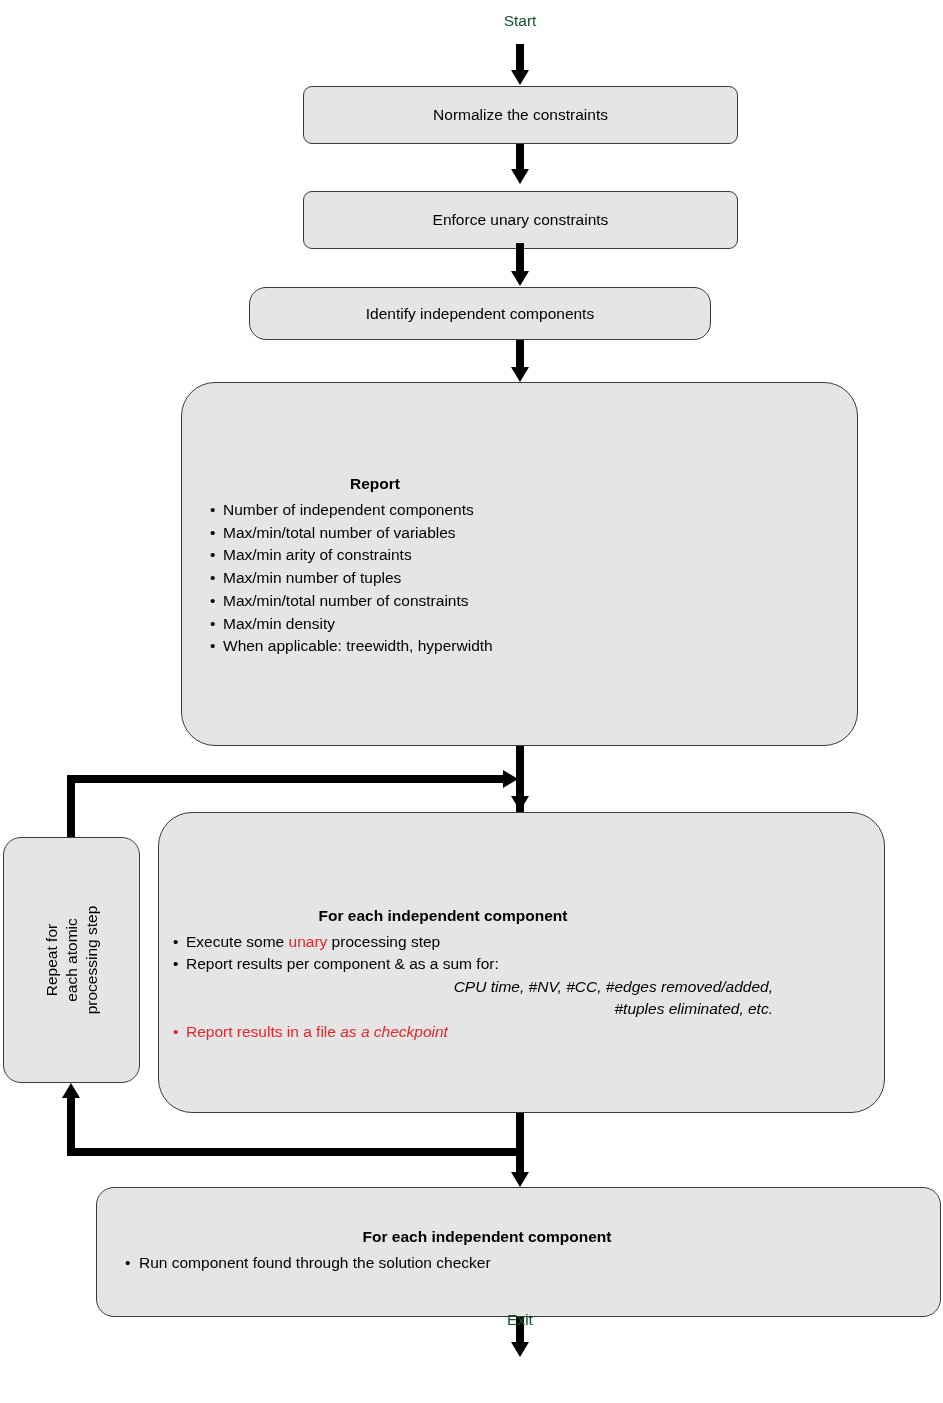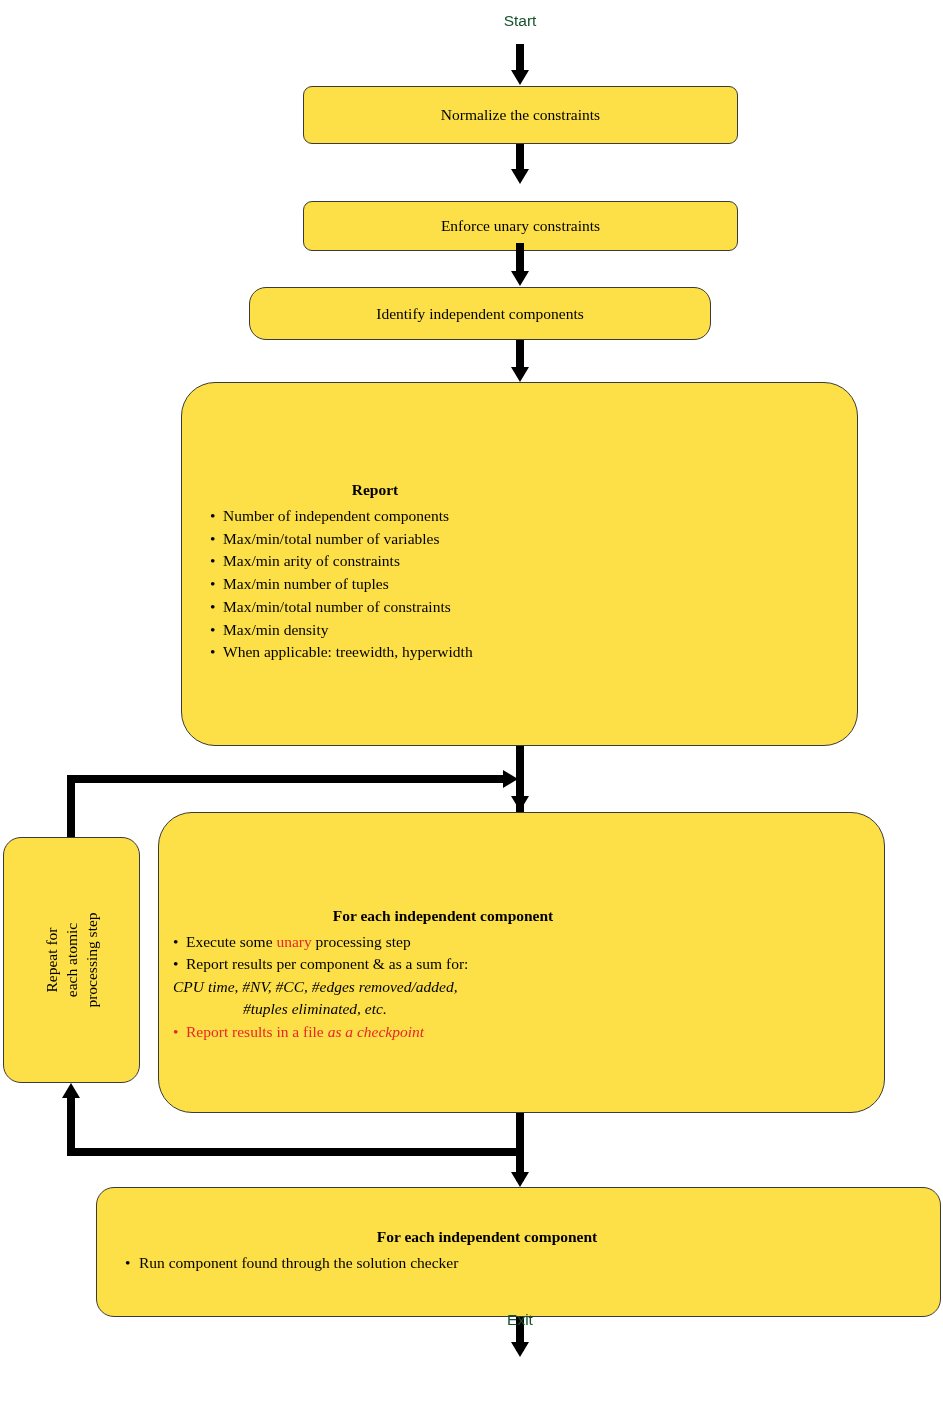--- a/index.html
+++ b/index.html
@@ -16,23 +16,22 @@
     position: relative;
     width: 943px;
     height: 1403px;
     background: #ffffff;
     overflow: hidden;
   }
   
   .node {
     position: absolute;
     box-sizing: border-box;
-    background: #fde047;
+    background: #e5e5e5;
     border: 1.2px solid #3a3a3a;
-    font-family: Liberation Serif, serif;
   }
   .node.r-small { border-radius: 9px; }
   .node.r-med   { border-radius: 18px; }
   .node.r-large { border-radius: 34px; }
 
   .node-center-label {
     position: absolute;
     left: 0;
     right: 0;
     top: 50%;
@@ -79,21 +78,21 @@
     height: 0;
     border-top: 9px solid transparent;
     border-bottom: 9px solid transparent;
     border-left: 15px solid #000000;
   }
 
   
   .report-body {
     position: absolute;
     left: 28px;
-    top: 96px;
+    top: 90px;
     width: 640px;
     font-size: 15.5px;
     line-height: 1.47;
   }
   .report-heading {
     font-weight: bold;
     text-align: center;
     width: 330px;
     margin: 0 0 3px 0;
     font-size: 15.5px;
@@ -128,21 +127,21 @@
     font-weight: bold;
     text-align: center;
     width: 540px;
     margin: 0 0 4px 0;
     font-size: 15.5px;
   }
   .red { color: #e8262a; }
   .ital { font-style: italic; }
   .sub-italic {
     font-style: italic;
-    text-align: left;
+    text-align: right;
     width: 600px;
     margin: 1px 0 1px 0;
     line-height: 1.42;
   }
   .sub-italic .l2 { display: block; padding-left: 70px; }
 
   
   .bottom-body {
     position: absolute;
     left: 20px;
@@ -184,21 +183,21 @@
   <div class="conn-v" style="left:516px; top:44px; width:8px; height:28px;"></div>
   <div class="arrow-down" style="left:511px; top:70px;"></div>
 
   <div class="node r-small" style="left:303px; top:86px; width:435px; height:58px;">
     <div class="node-center-label">Normalize the constraints</div>
   </div>
 
   <div class="conn-v" style="left:516px; top:144px; width:8px; height:27px;"></div>
   <div class="arrow-down" style="left:511px; top:169px;"></div>
 
-  <div class="node r-small" style="left:303px; top:201px; width:435px; height:50px;">
+  <div class="node r-small" style="left:303px; top:191px; width:435px; height:58px;">
     <div class="node-center-label">Enforce unary constraints</div>
   </div>
 
   <div class="conn-v" style="left:516px; top:243px; width:8px; height:29px;"></div>
   <div class="arrow-down" style="left:511px; top:271px;"></div>
 
   <div class="node r-small" style="left:249px; top:287px; width:462px; height:53px;border-radius:17px;">
     <div class="node-center-label">Identify independent components</div>
   </div>
 

